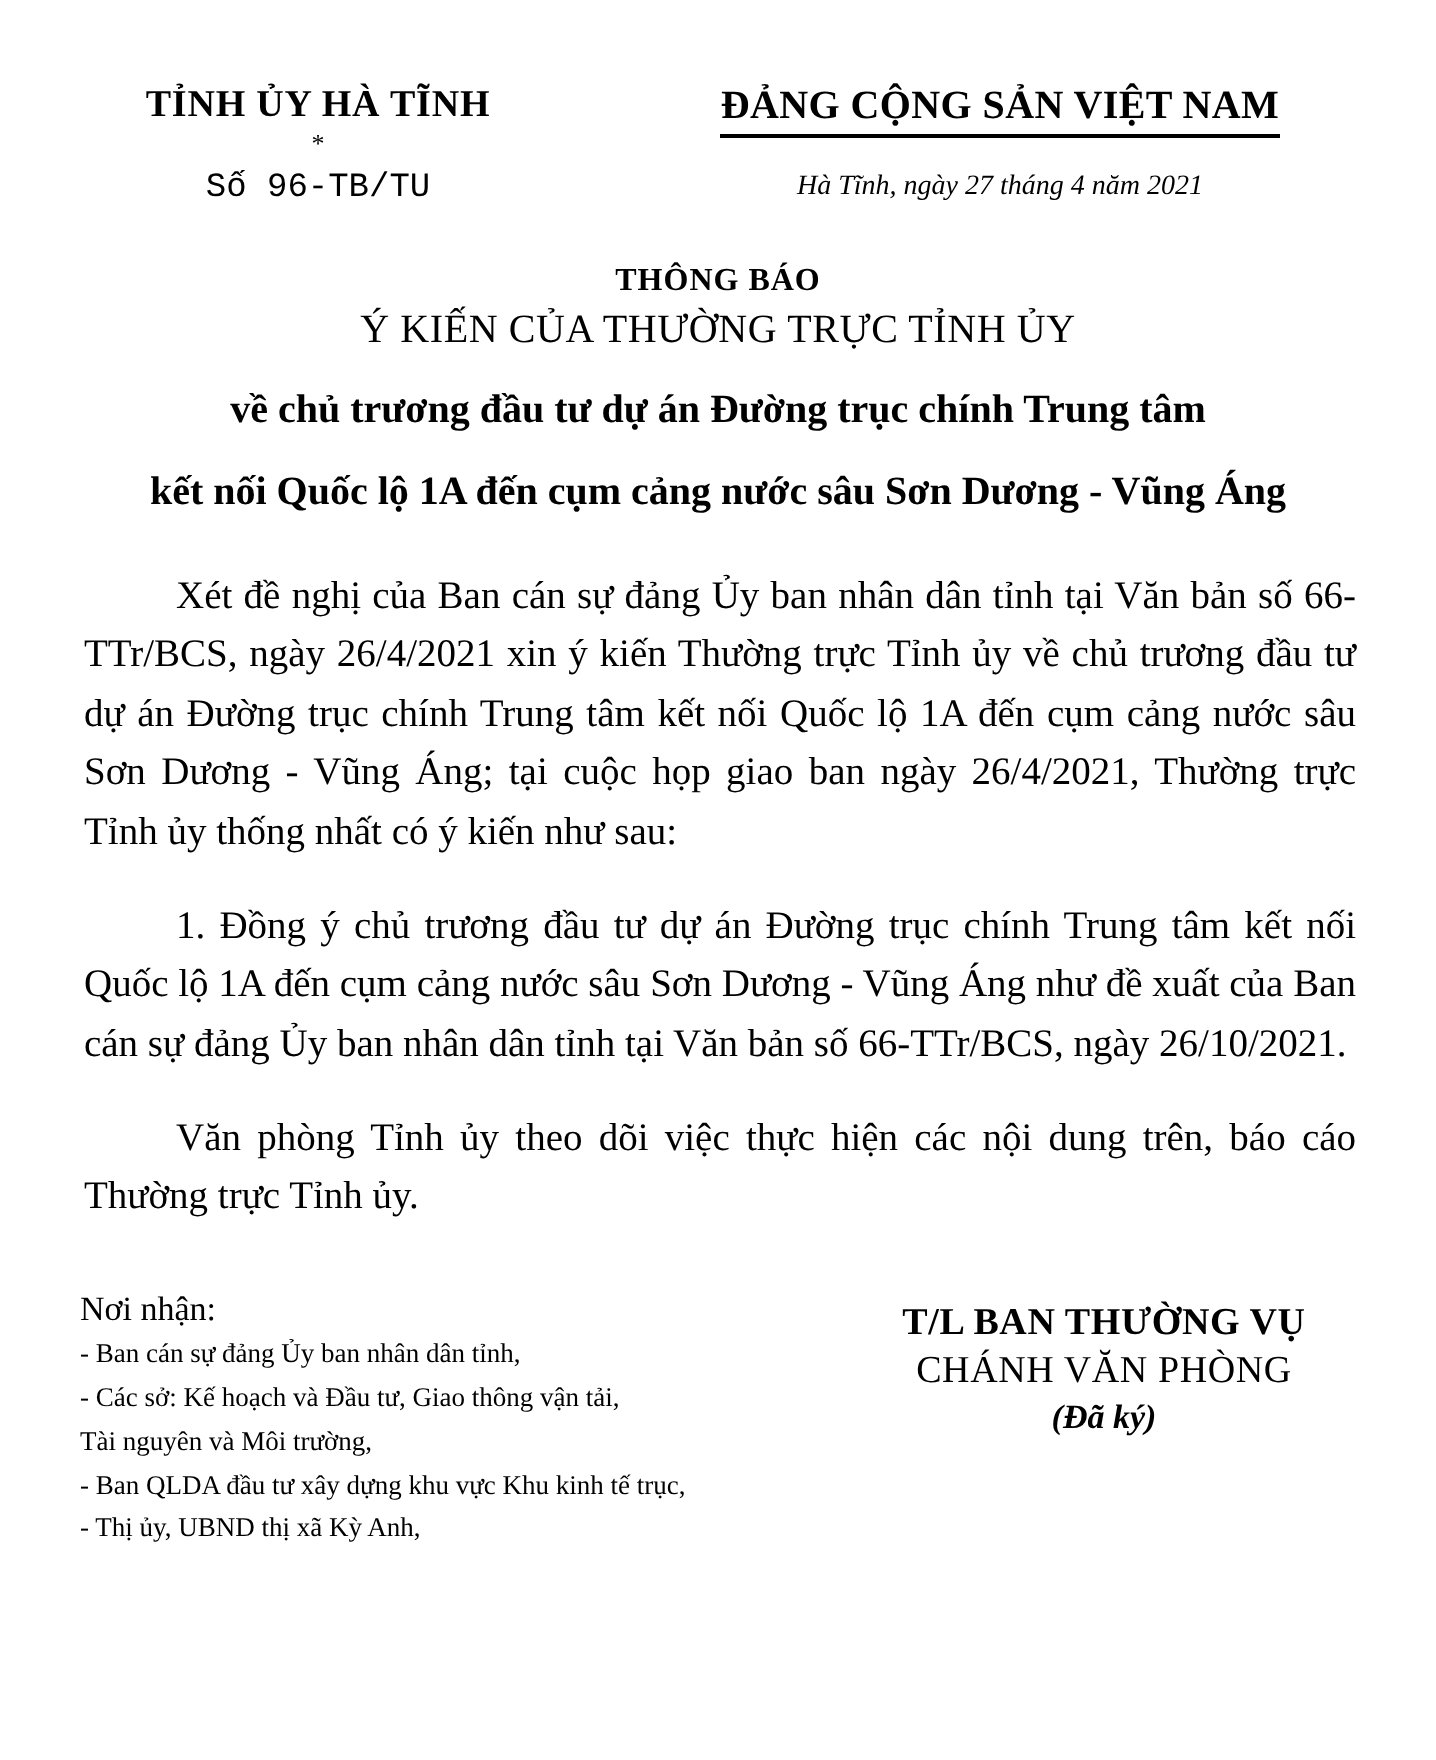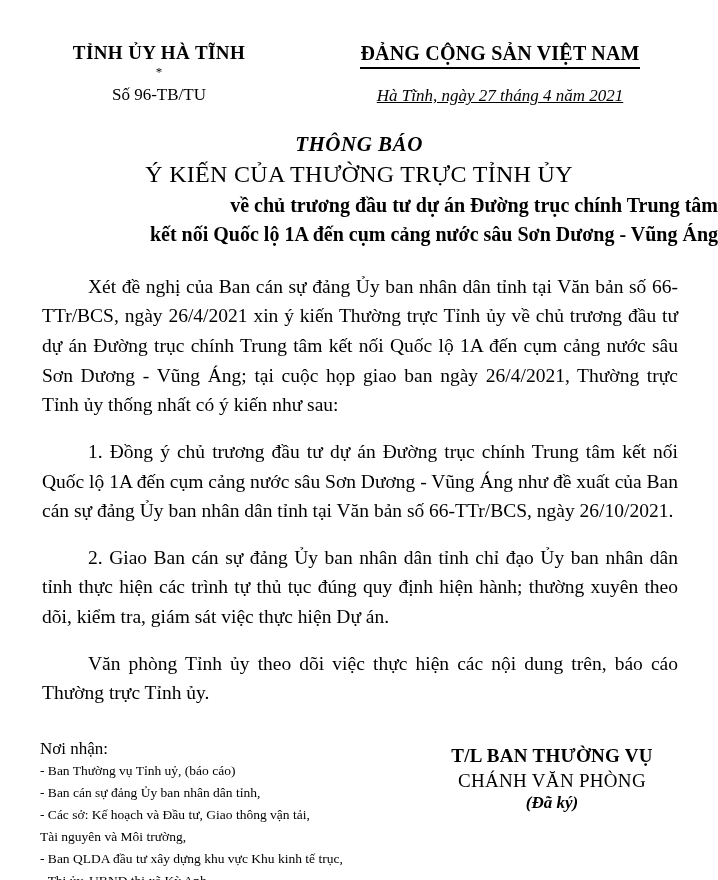--- a/index.html
+++ b/index.html
@@ -35,81 +35,79 @@
     width: 300px;
     text-align: center;
     padding-left: 18px;
     box-sizing: border-box;
   }
   .header-right {
     flex: 1;
     text-align: center;
     padding-right: 18px;
     box-sizing: border-box;
-    text-decoration: underline;
   }
   .org-name {
     font-size: 19px;
     font-weight: bold;
     letter-spacing: 0.4px;
     line-height: 1.15;
   }
   .star {
     font-size: 13px;
     line-height: 1.1;
     margin-top: 1px;
     letter-spacing: 0;
   }
   .doc-number {
     font-size: 17px;
     line-height: 1.2;
     margin-top: 6px;
+    font-family: Liberation Mono, monospace;
   }
   .national-title {
     font-size: 20px;
     font-weight: bold;
     letter-spacing: 0.2px;
     display: inline-block;
     border-bottom: 2px solid #000;
     padding-bottom: 2px;
     line-height: 1.15;
   }
   .place-date {
-    font-size: 17px;
+    font-size: 14px;
     font-style: italic;
     margin-top: 17px;
     line-height: 1.2;
   }
 
   
   .title-block {
     text-align: center;
     margin-top: 25px;
   }
   .title-main {
-    font-size: 21px;
+    font-size: 16px;
     font-weight: bold;
     letter-spacing: 0.5px;
     line-height: 1.25;
-    font-style: italic;
   }
   .title-sub1 {
-    font-size: 24px;
+    font-size: 20px;
     font-weight: normal;
     letter-spacing: 0.3px;
     line-height: 1.3;
     margin-top: 1px;
   }
   .title-sub2,
   .title-sub3 {
     font-size: 20px;
     font-weight: bold;
     line-height: 1.35;
-    margin-top: 2px;
-    text-align: right;
+    margin-top: 14px;
   }
 
   
   .body-text {
     margin: 0 40px 0 42px;
     font-size: 19.5px;
     line-height: 1.52;
     text-align: justify;
   }
   .body-text p {
@@ -200,30 +198,28 @@
   <div class="title-block">
     <div class="title-main">THÔNG BÁO</div>
     <div class="title-sub1">Ý KIẾN CỦA THƯỜNG TRỰC TỈNH ỦY</div>
     <div class="title-sub2">về chủ trương đầu tư dự án Đường trục chính Trung tâm</div>
     <div class="title-sub3">kết nối Quốc lộ 1A đến cụm cảng nước sâu Sơn Dương - Vũng Áng</div>
   </div>
 
   <div class="body-text">
     <p>Xét đề nghị của Ban cán sự đảng Ủy ban nhân dân tỉnh tại Văn bản số 66-TTr/BCS, ngày 26/4/2021 xin ý kiến Thường trực Tỉnh ủy về chủ trương đầu tư dự án Đường trục chính Trung tâm kết nối Quốc lộ 1A đến cụm cảng nước sâu Sơn Dương - Vũng Áng; tại cuộc họp giao ban ngày 26/4/2021, Thường trực Tỉnh ủy thống nhất có ý kiến như sau:</p>
     <p>1. Đồng ý chủ trương đầu tư dự án Đường trục chính Trung tâm kết nối Quốc lộ 1A đến cụm cảng nước sâu Sơn Dương - Vũng Áng như đề xuất của Ban cán sự đảng Ủy ban nhân dân tỉnh tại Văn bản số 66-TTr/BCS, ngày 26/10/2021.</p>
-    <p>2. Giao Ban cán sự đảng Ủy ban nhân dân tỉnh chỉ đạo Ủy ban nhân dân tỉnh thực hiện các trình tự thủ tục đúng quy định hiện hành; thường xuyên theo dõi, kiểm tra, giám sát việc thực hiện Dự án.</p>
     <p>Văn phòng Tỉnh ủy theo dõi việc thực hiện các nội dung trên, báo cáo Thường trực Tỉnh ủy.</p>
   </div>
 
   <div class="footer">
 
     <div class="recipients">
       <div class="recipients-title"><span class="underlined">Nơi nhận</span><span>:</span></div>
       <ul>
-        <li>- Ban Thường vụ Tỉnh uỷ, (báo cáo)</li>
         <li>- Ban cán sự đảng Ủy ban nhân dân tỉnh,</li>
         <li>- Các sở: Kế hoạch và Đầu tư, Giao thông vận tải,</li>
         <li>Tài nguyên và Môi trường,</li>
         <li>- Ban QLDA đầu tư xây dựng khu vực Khu kinh tế trục,</li>
         <li>- Thị ủy, UBND thị xã Kỳ Anh,</li>
 
       </ul>
     </div>
 
     <div class="signature">

